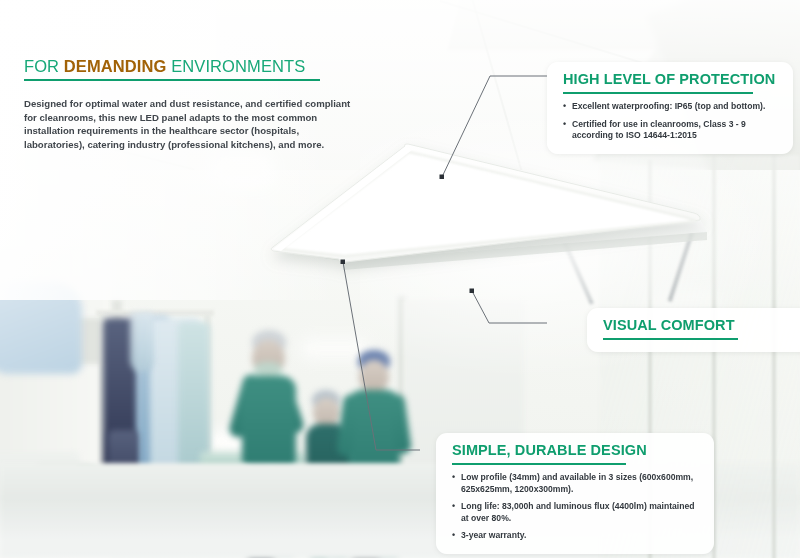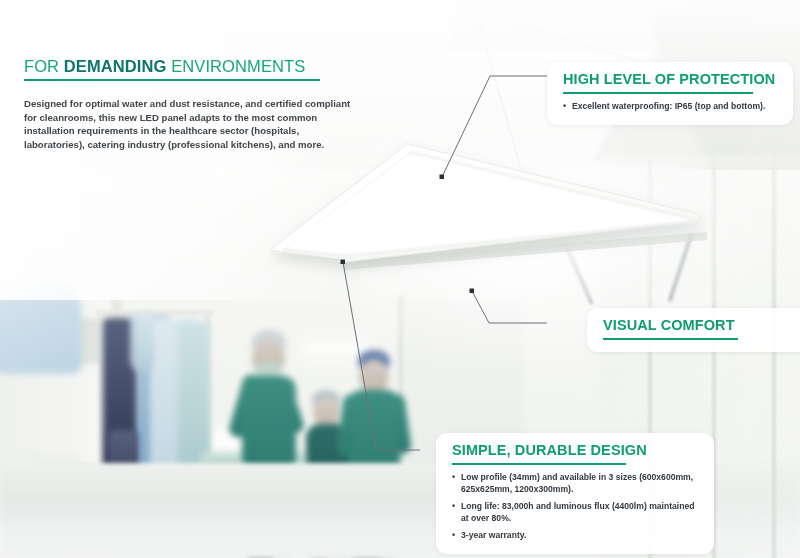--- a/index.html
+++ b/index.html
@@ -218,21 +218,21 @@
     position:absolute; left:24px; top:50px; width:350px;
   }
   .headline h1 {
     font-size:27px; font-weight:bold; color:#4b5055;
     letter-spacing:.2px; line-height:1.1;
   }
   .subline {
     margin-top:7px; font-size:16.5px; letter-spacing:.1px;
     color:#17a878; white-space:nowrap;
   }
-  .subline b { color:#0f766e; font-weight:bold; }
+  .subline b { color:#a16207; font-weight:bold; }
   .sub-rule {
     margin-top:3px; width:296px; height:2px; background:#0f9e6e;
   }
   .desc {
     margin-top:16px; font-size:9.6px; line-height:1.42;
     color:#40464c; font-weight:bold; width:330px;
   }
 
   
   .card {
@@ -431,20 +431,21 @@
     <div class="subline"><span>FOR </span><b>DEMANDING</b><span> ENVIRONMENTS</span></div>
     <div class="sub-rule"></div>
     <p class="desc">Designed for optimal water and dust resistance, and certified compliant for cleanrooms, this new LED panel adapts to the most common installation requirements in the healthcare sector (hospitals, laboratories), catering industry (professional kitchens), and more.</p>
   </div>
 
   <div class="card" id="card-protection">
     <h2>HIGH LEVEL OF PROTECTION</h2>
     <div class="rule"></div>
     <ul>
       <li>Excellent waterproofing: IP65 (top and bottom).</li>
+      <li>Certified for use in cleanrooms, Class 3 - 9 according to ISO 14644-1:2015</li>
     </ul>
   </div>
 
   <div class="card" id="card-comfort">
     <h2>VISUAL COMFORT</h2>
     <div class="rule"></div>
   </div>
 
   <div class="card" id="card-design">
     <h2>SIMPLE, DURABLE DESIGN</h2>

